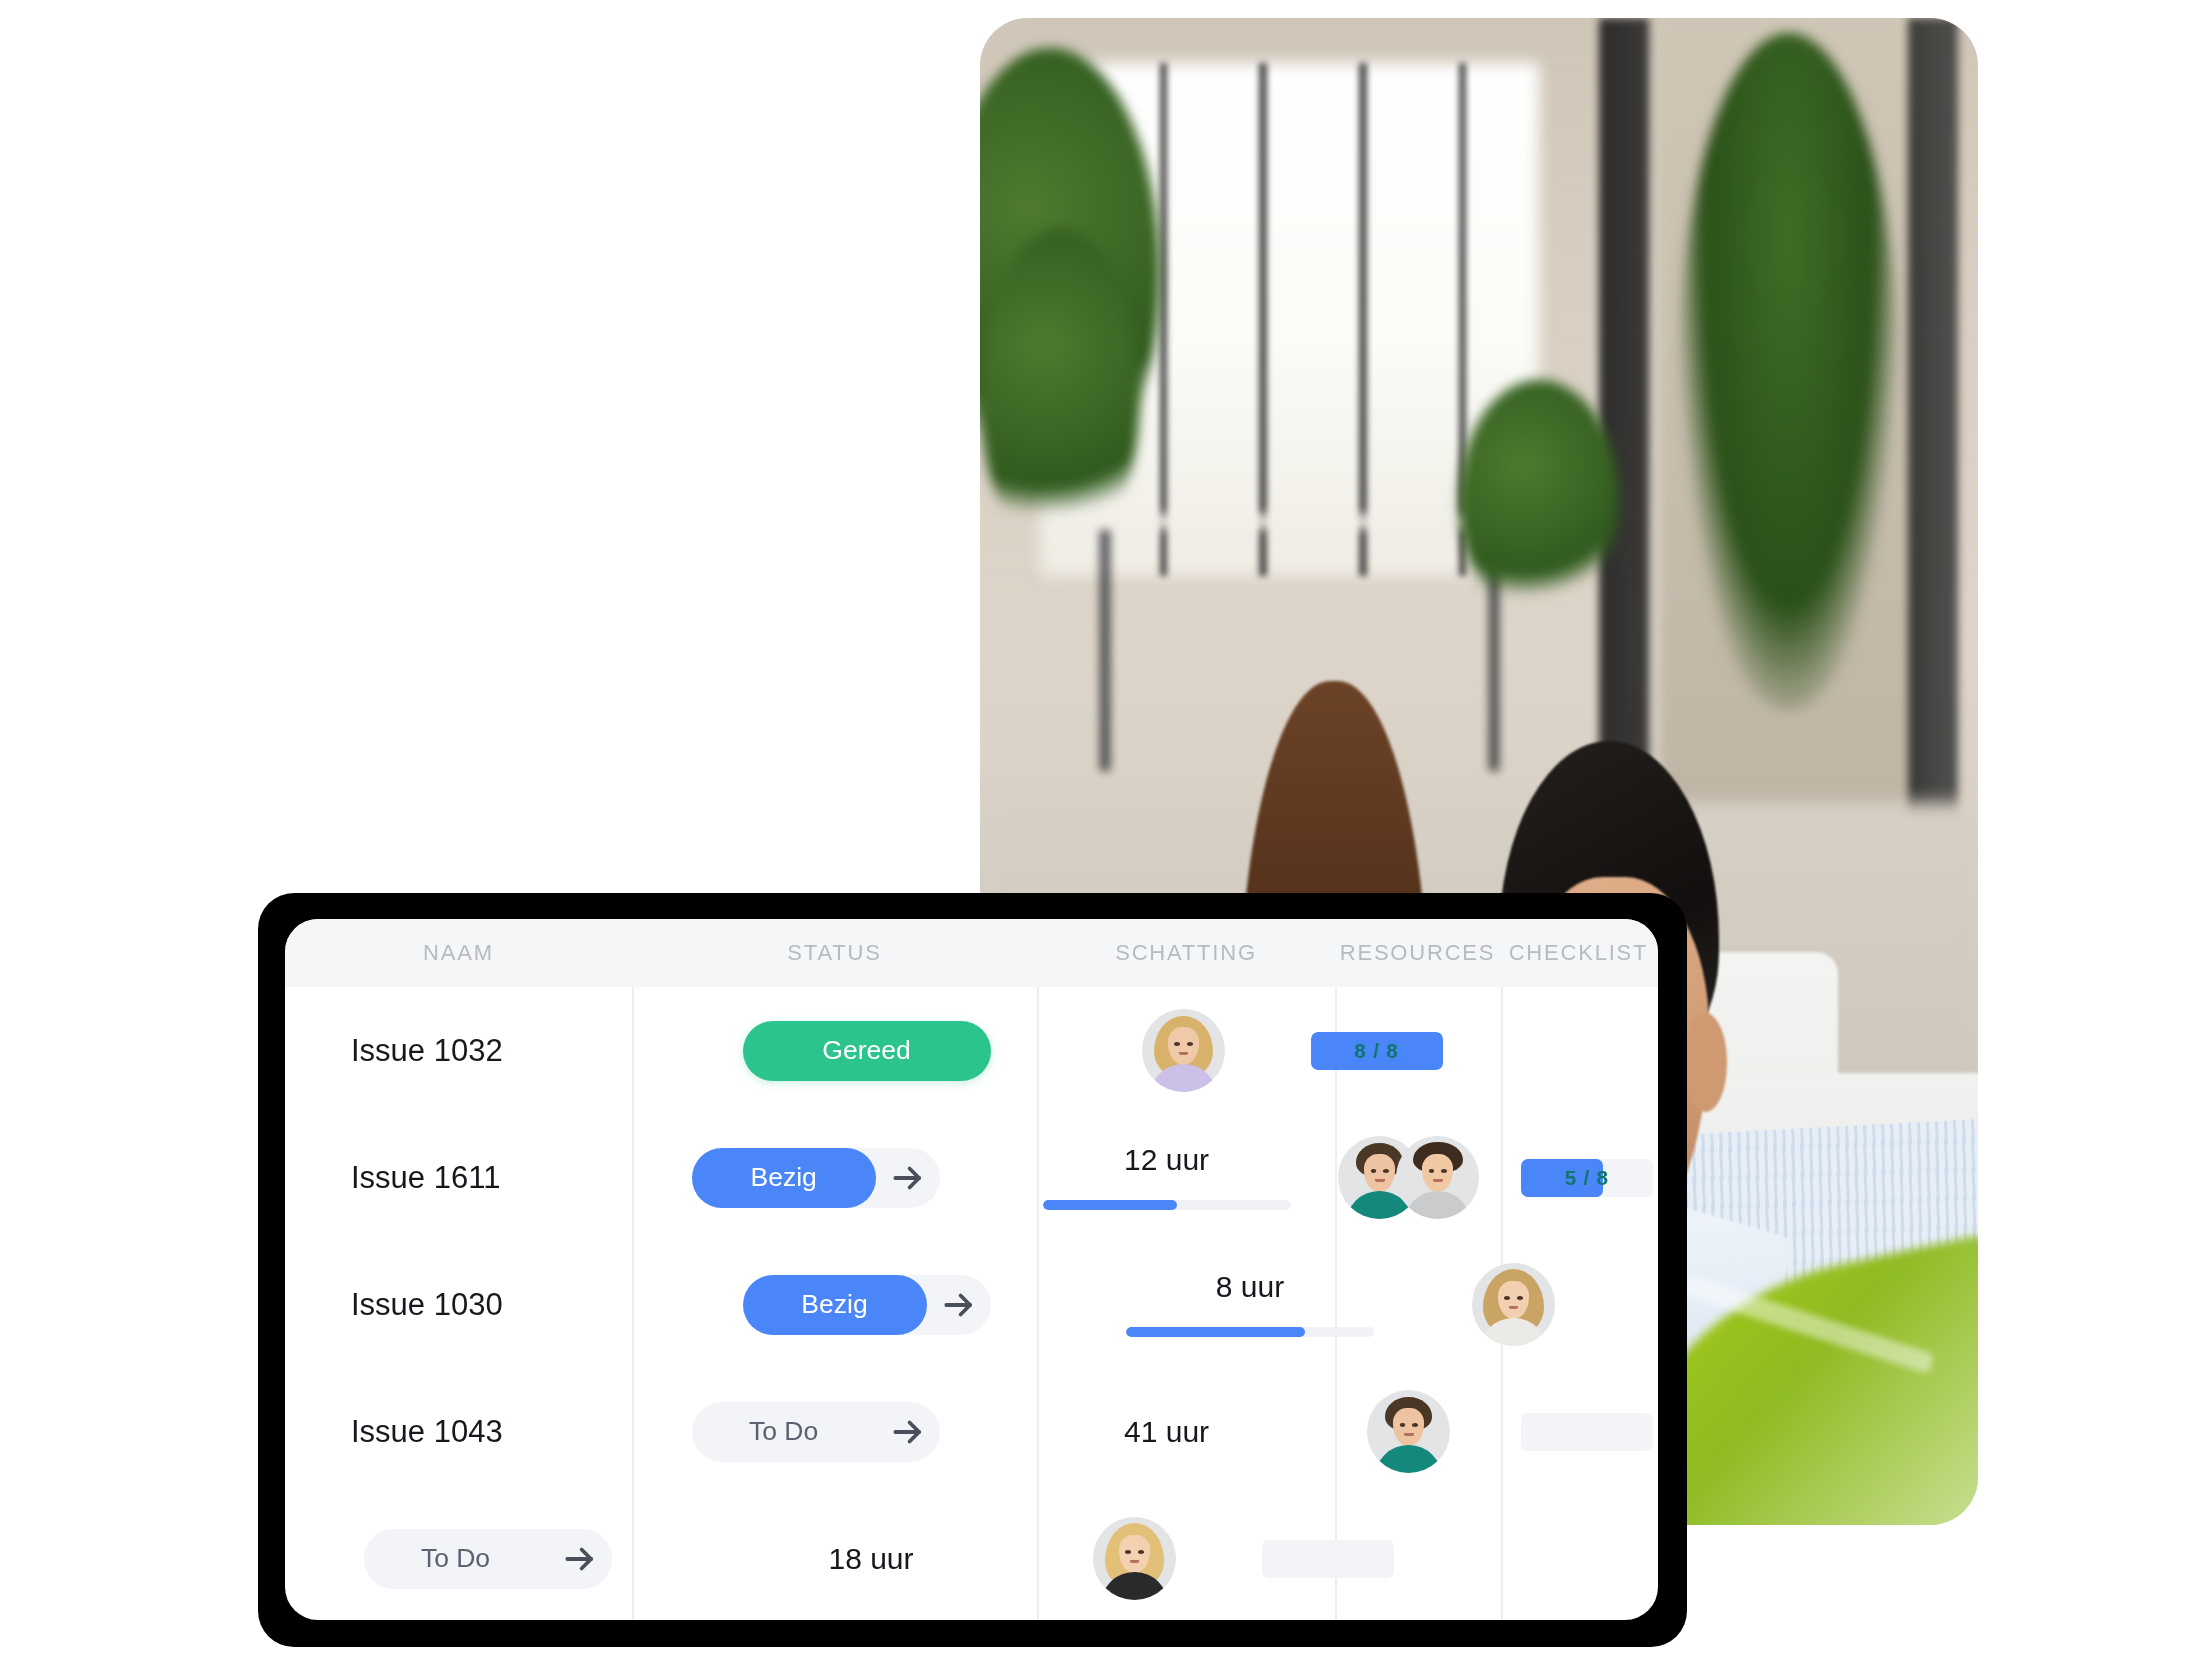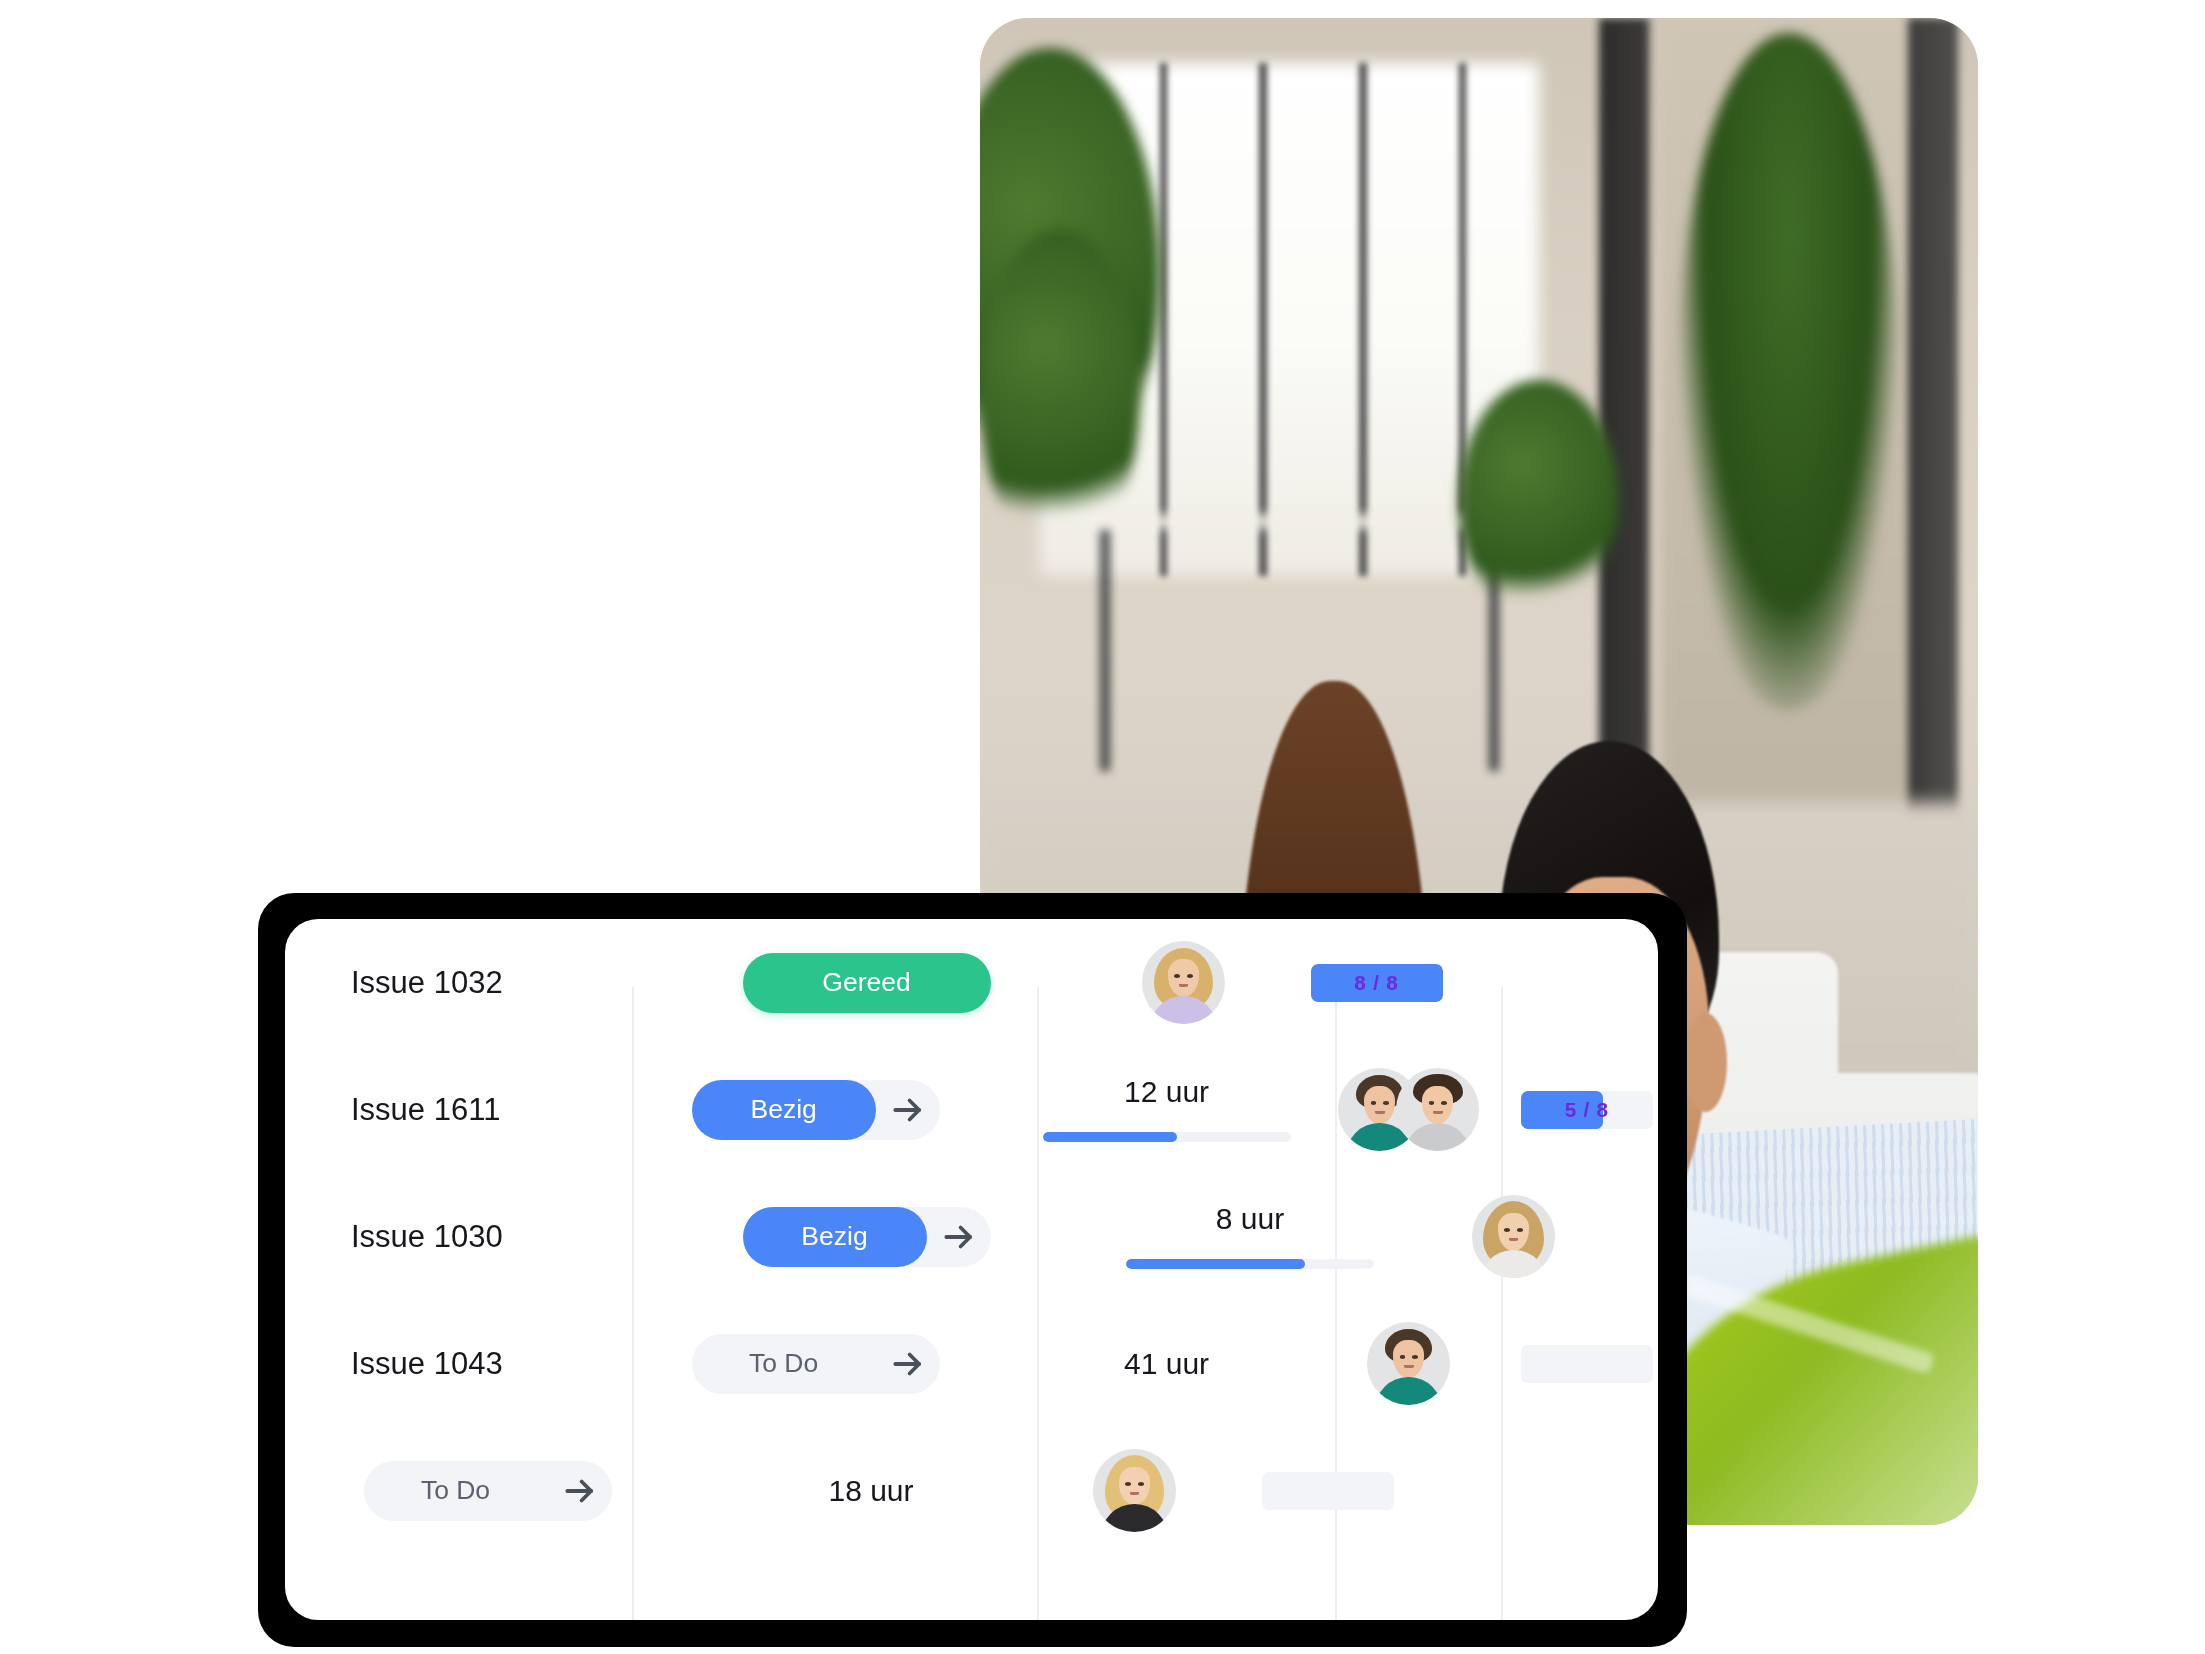--- a/index.html
+++ b/index.html
@@ -322,21 +322,21 @@
   
   .check-track{
     width:132px;height:38px;border-radius:6.6px;background:#f2f4f8;
     position:relative;overflow:hidden;
   }
   .check-fill{
     position:absolute;left:0;top:0;height:100%;background:#4b86f8;border-radius:6.6px;
   }
   .check-label{
     position:absolute;inset:0;display:flex;align-items:center;justify-content:center;
-    color:#6d28d9;font-size:20.7px;font-weight:700;letter-spacing:0.8px;
+    color:#0f766e;font-size:20.7px;font-weight:700;letter-spacing:0.8px;
   }
 </style>
 </head>
 <body>
 
 <div id="hero-photo">
   <div class="ph-layer ph-room"></div>
   <div class="ph-wallpanel"></div>
   <div class="ph-window"></div>
   <div class="ph-mullion" style="left:18%;"></div>
@@ -368,20 +368,27 @@
   <div class="ph-man-nose"></div>
   <div class="ph-man-mouth"></div>
   <div class="ph-leaf"></div>
   <div class="ph-leafvein"></div>
 </div>
 
 <div id="table-shadow"></div>
 
 <div id="table-card">
 
+  <div class="thead">
+    <div class="th c-naam">NAAM</div>
+    <div class="th c-status">STATUS</div>
+    <div class="th c-schat">SCHATTING</div>
+    <div class="th c-res">RESOURCES</div>
+    <div class="th c-check">CHECKLIST</div>
+  </div>
 
   <div class="vsep v1"></div>
   <div class="vsep v2"></div>
   <div class="vsep v3"></div>
   <div class="vsep v4"></div>
 
   <div class="tbody" id="tbody">
       <div class="trow">
         <div class="tcell c-naam">
           <div class="issue-name">Issue 1032</div>

